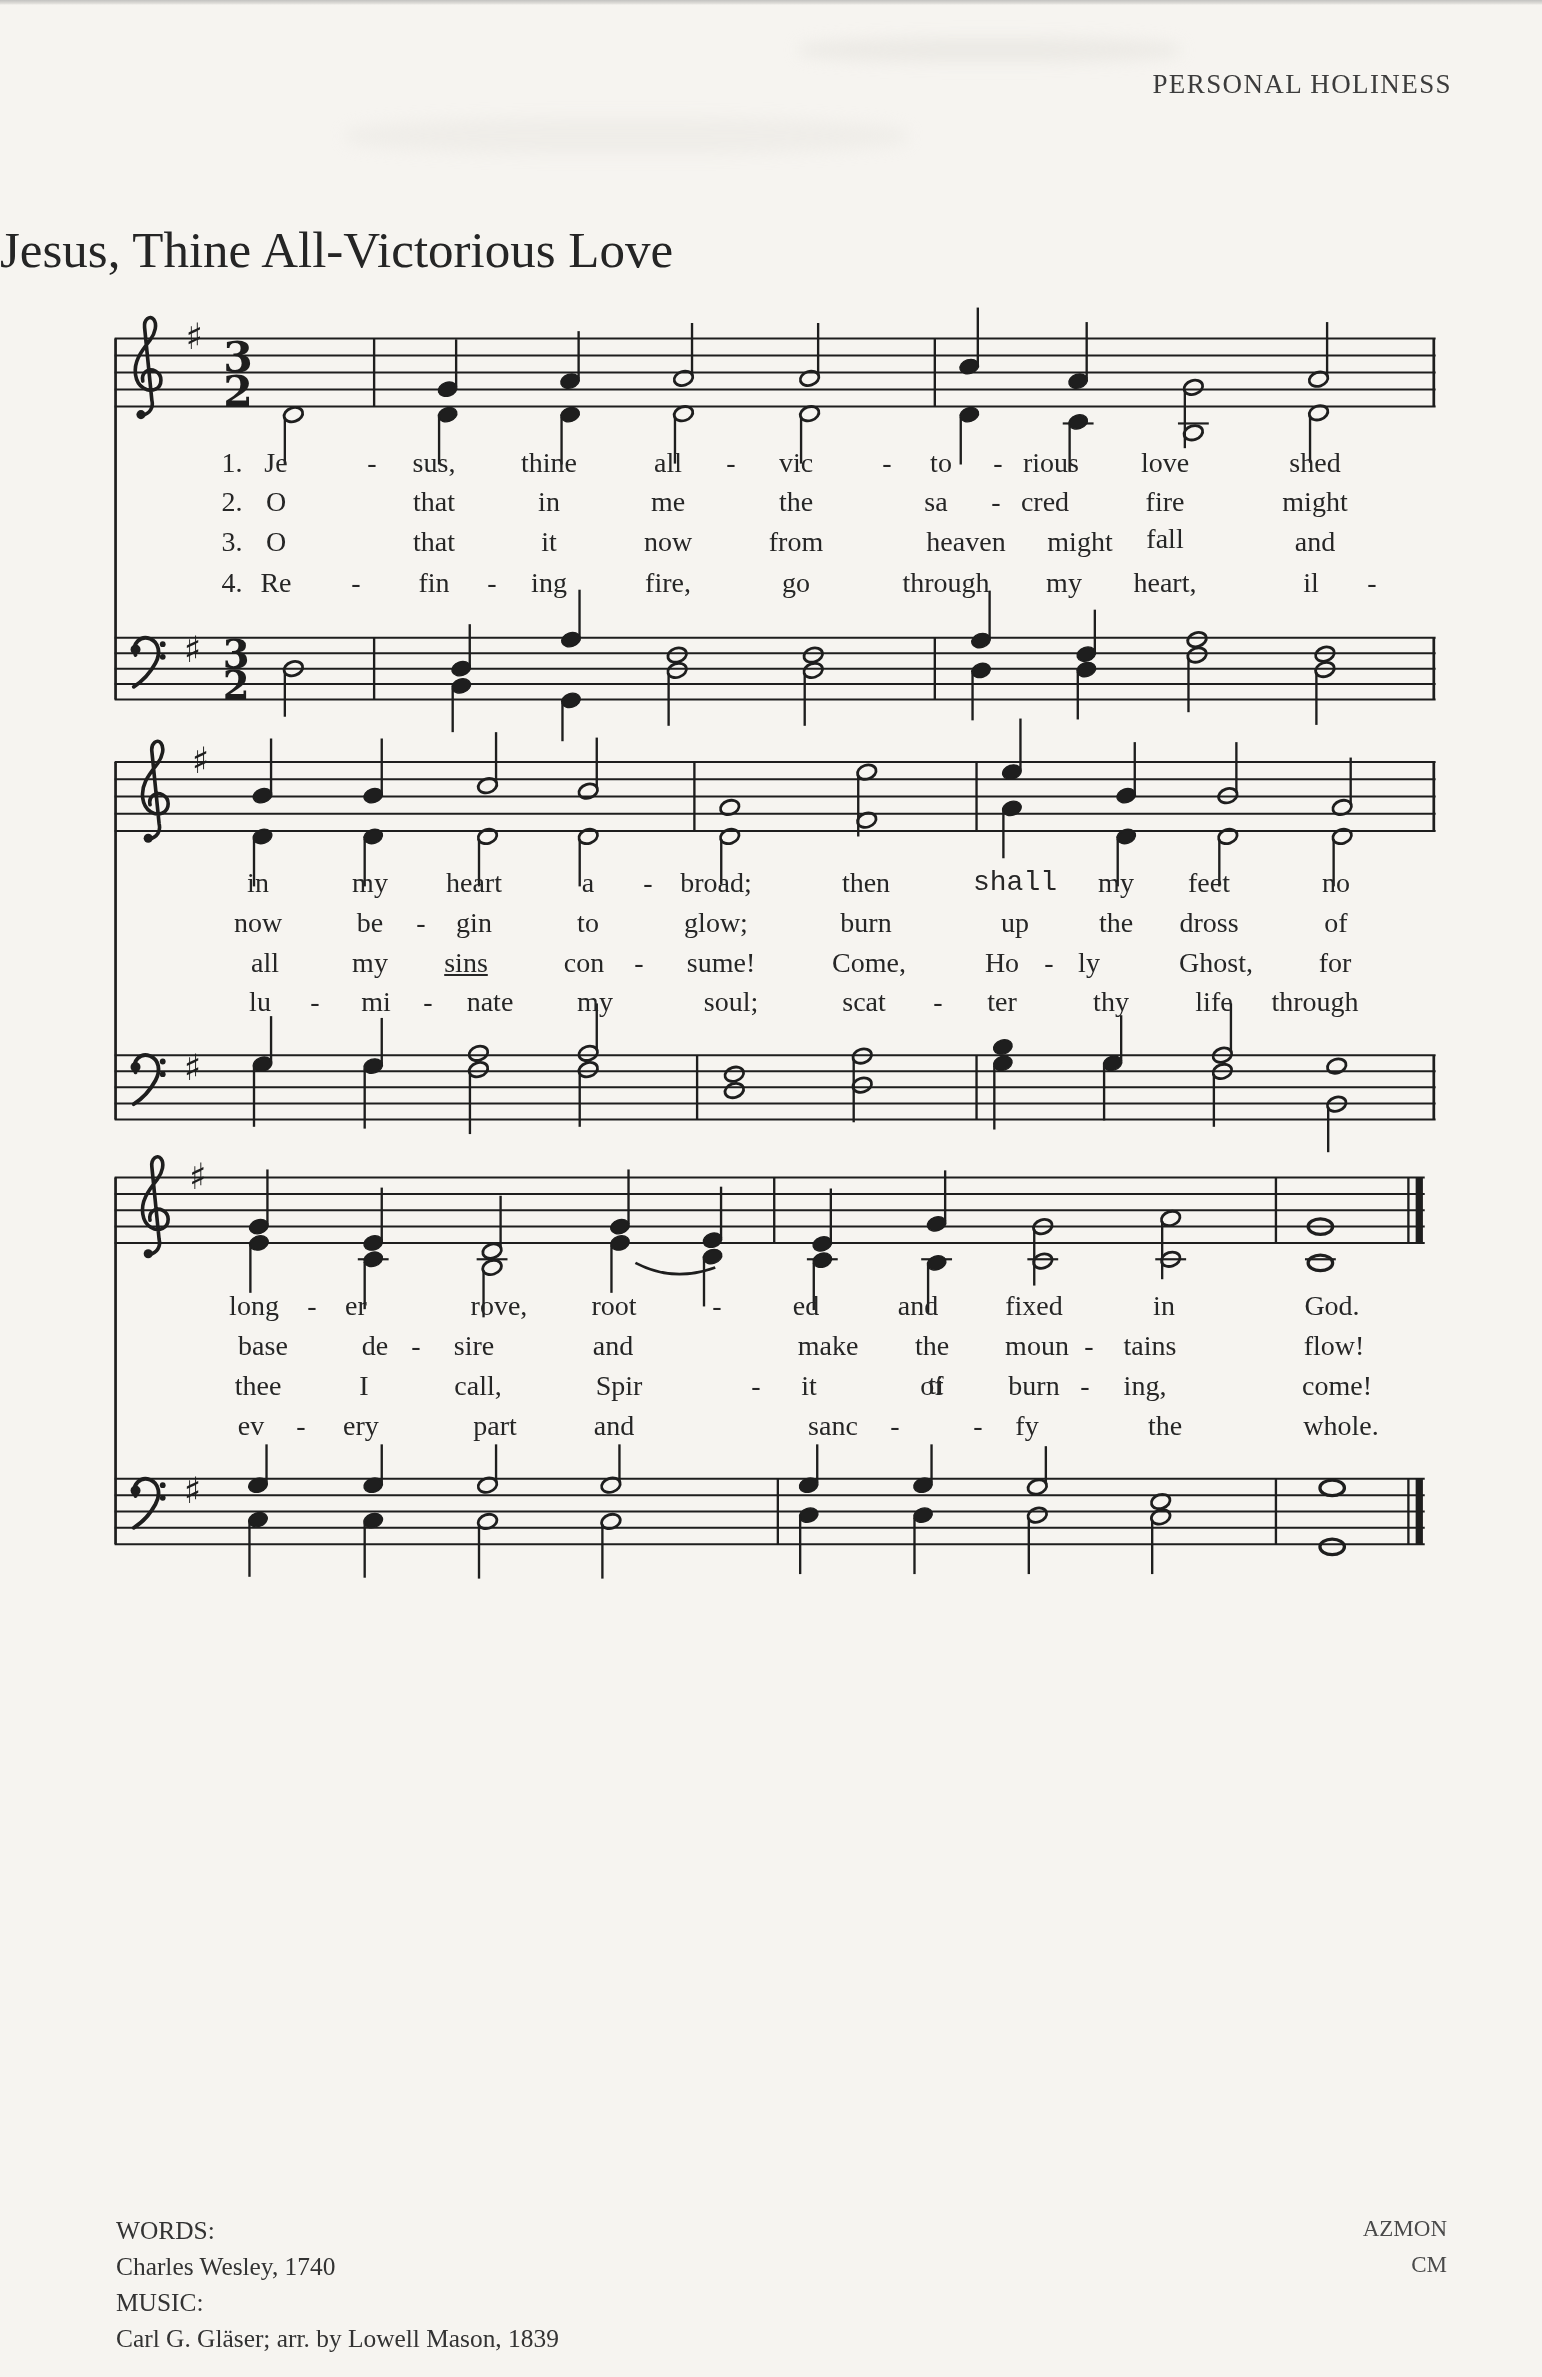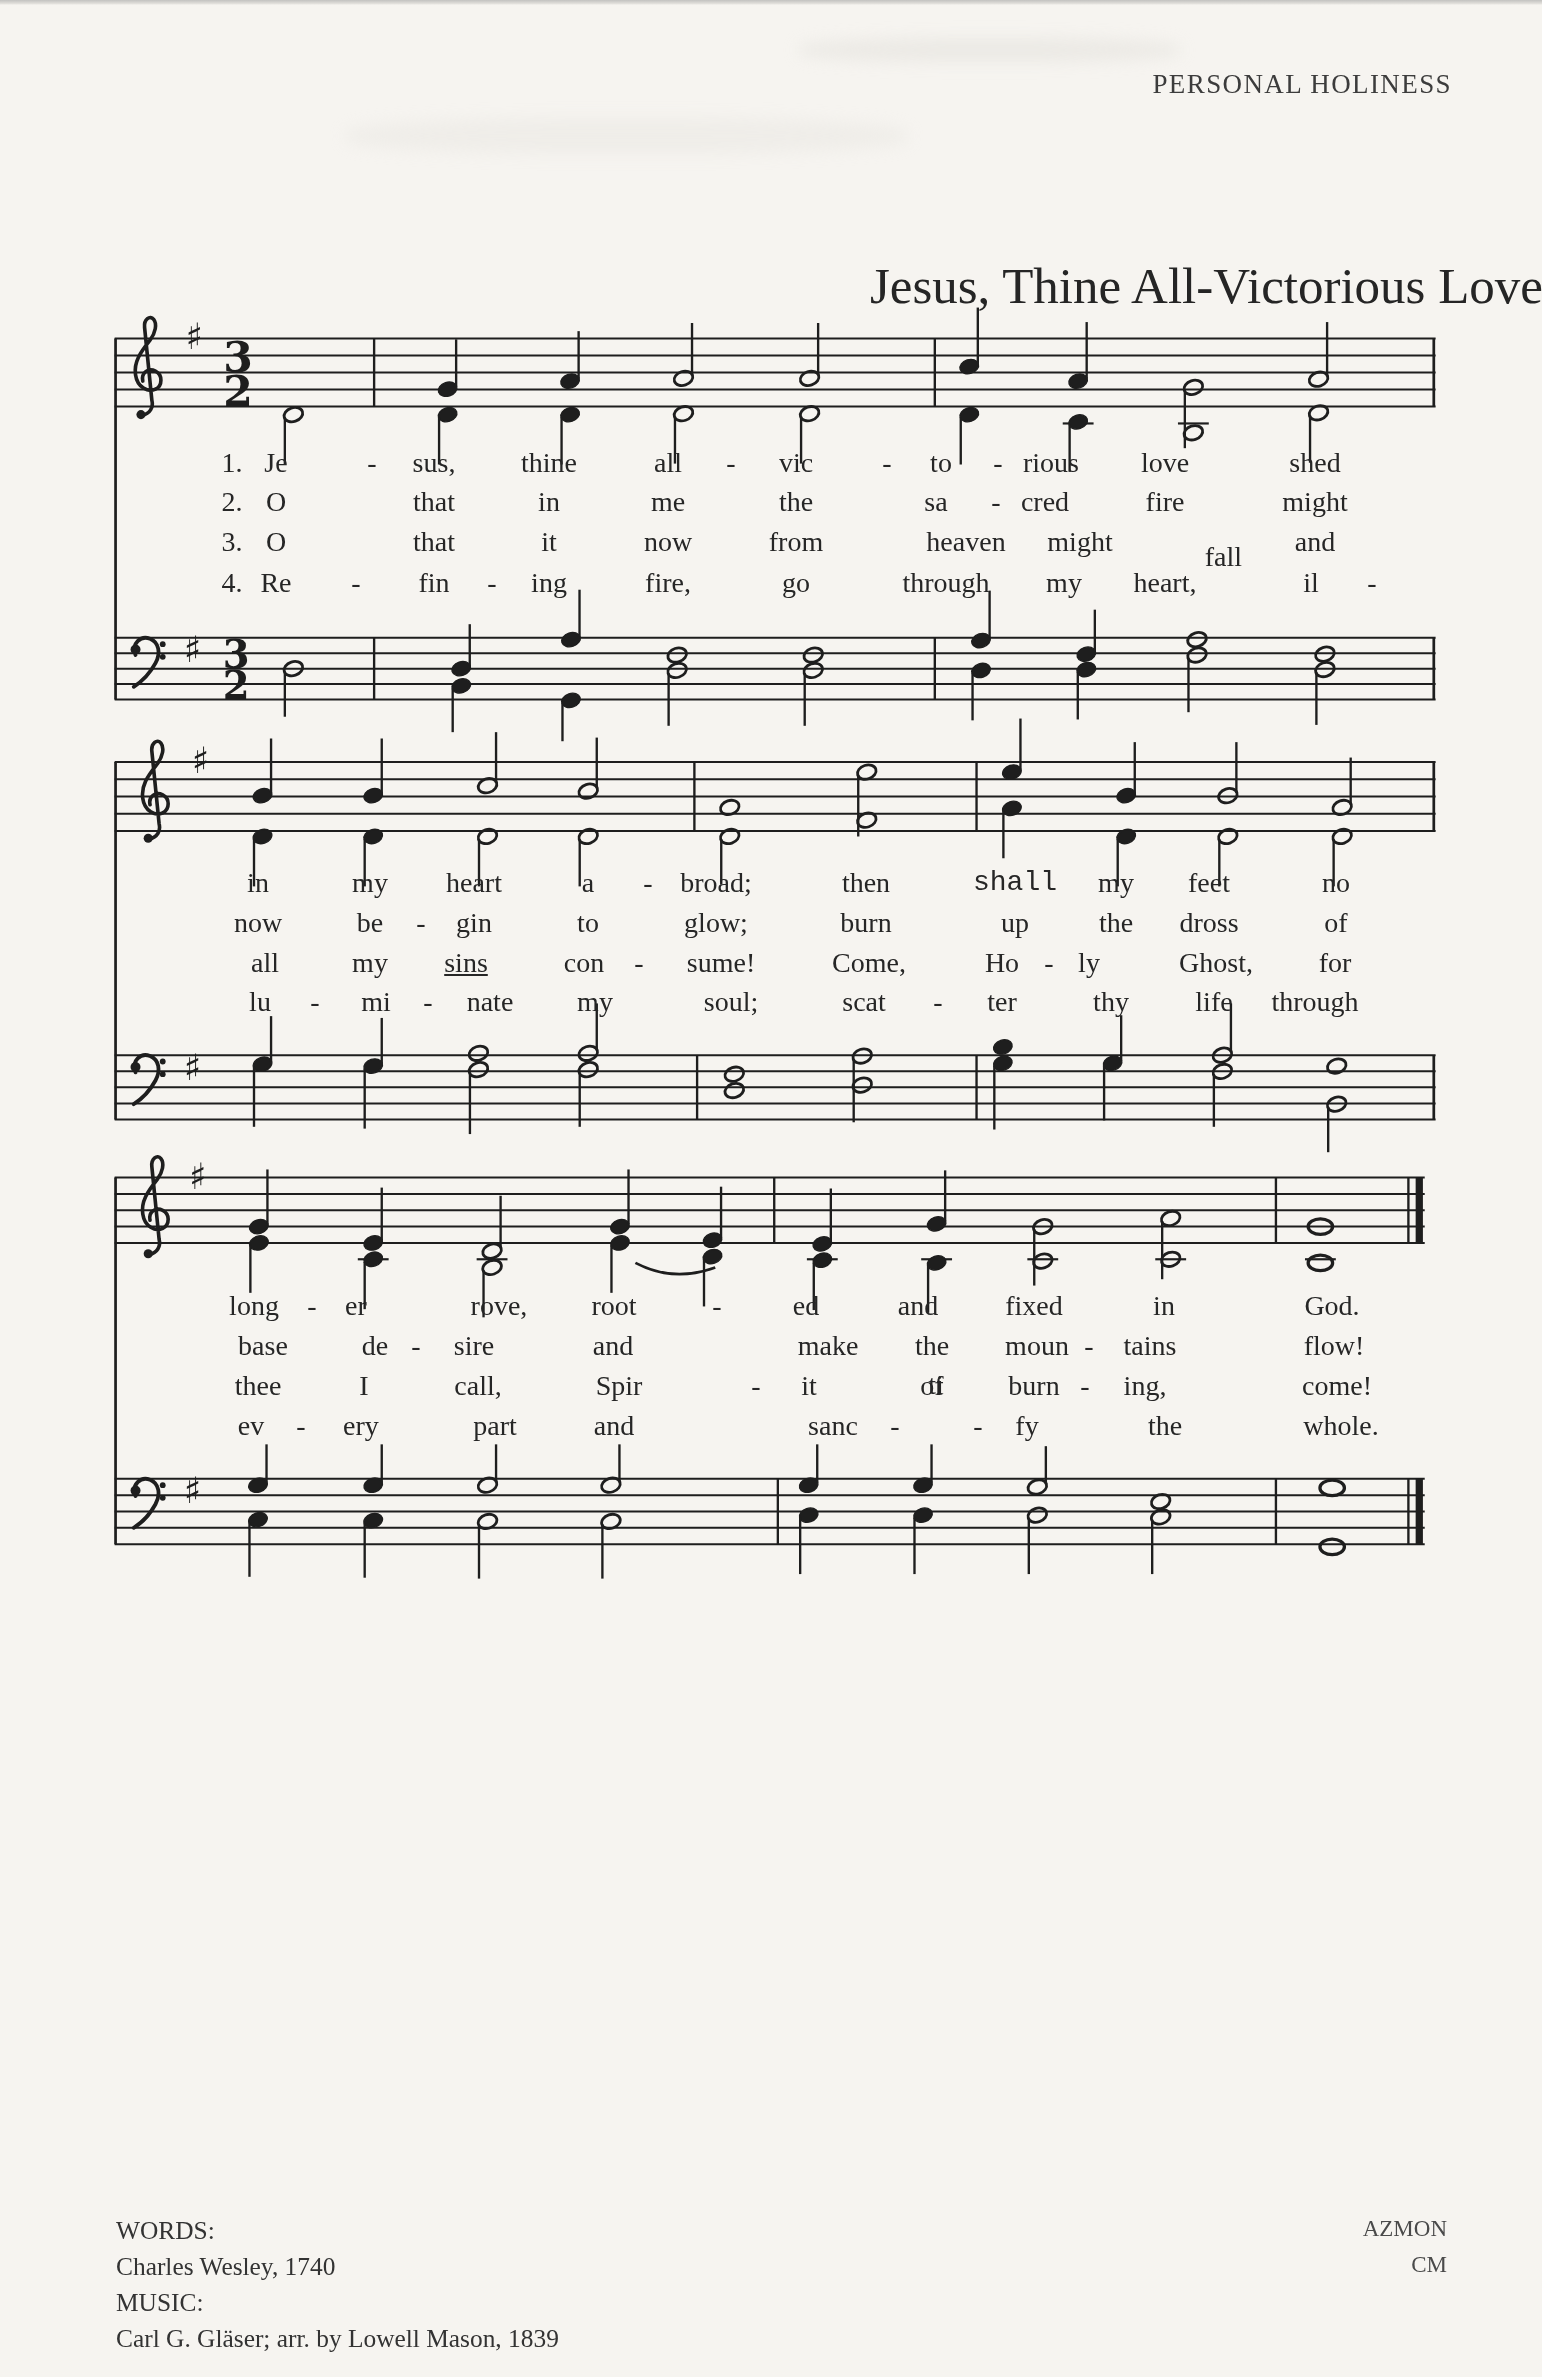--- a/index.html
+++ b/index.html
@@ -20,23 +20,22 @@
     position:absolute;background:#e3e1dc;border-radius:40%;
     filter:blur(8.2px);opacity:.55;pointer-events:none;
   }
   .category-header{
     position:absolute;top:69px;right:91px;
     font-size:27px;letter-spacing:1.4px;color:#3c3c3c;
     white-space:nowrap;
   }
   .hymn-title{
     position:absolute;top:221px;left:0;width:100%;
-    text-align:right;font-size:51px;color:#252525;
+    text-align:left;font-size:51px;color:#252525;
     white-space:nowrap;
-    margin-top:36px;
   }
   .lyric-token{
     position:absolute;width:154px;margin-left:-77px;
     text-align:center;font-size:28px;color:#262626;
     white-space:nowrap;line-height:34px;
   }
   #score{position:absolute;left:0;top:0;}
   .credits-left{
     position:absolute;left:116px;top:2212px;
     font-size:25.4px;color:#333;line-height:36px;
@@ -519,21 +518,21 @@
       <span class="lyric-token" style="left: 1165px; top: 485px;">fire</span>
       <span class="lyric-token" style="left: 1315px; top: 485px;">might</span>
       <span class="lyric-token" style="left: 232px; top: 525px;">3.</span>
       <span class="lyric-token" style="left: 276px; top: 525px;">O</span>
       <span class="lyric-token" style="left: 434px; top: 525px;">that</span>
       <span class="lyric-token" style="left: 549px; top: 525px;">it</span>
       <span class="lyric-token" style="left: 668px; top: 525px;">now</span>
       <span class="lyric-token" style="left: 796px; top: 525px;">from</span>
       <span class="lyric-token" style="left: 966px; top: 525px;">heaven</span>
       <span class="lyric-token" style="left: 1080px; top: 525px;">might</span>
-      <span class="lyric-token" style="left: 1165px; top: 540px; text-align: right;">fall</span>
+      <span class="lyric-token" style="left: 1165px; top: 522px;">fall</span>
       <span class="lyric-token" style="left: 1315px; top: 525px;">and</span>
       <span class="lyric-token" style="left: 232px; top: 566px;">4.</span>
       <span class="lyric-token" style="left: 276px; top: 566px;">Re</span>
       <span class="lyric-token" style="left: 356px; top: 566px;">-</span>
       <span class="lyric-token" style="left: 434px; top: 566px;">fin</span>
       <span class="lyric-token" style="left: 492px; top: 566px;">-</span>
       <span class="lyric-token" style="left: 549px; top: 566px;">ing</span>
       <span class="lyric-token" style="left: 668px; top: 566px;">fire,</span>
       <span class="lyric-token" style="left: 796px; top: 566px;">go</span>
       <span class="lyric-token" style="left: 946px; top: 566px;">through</span>

